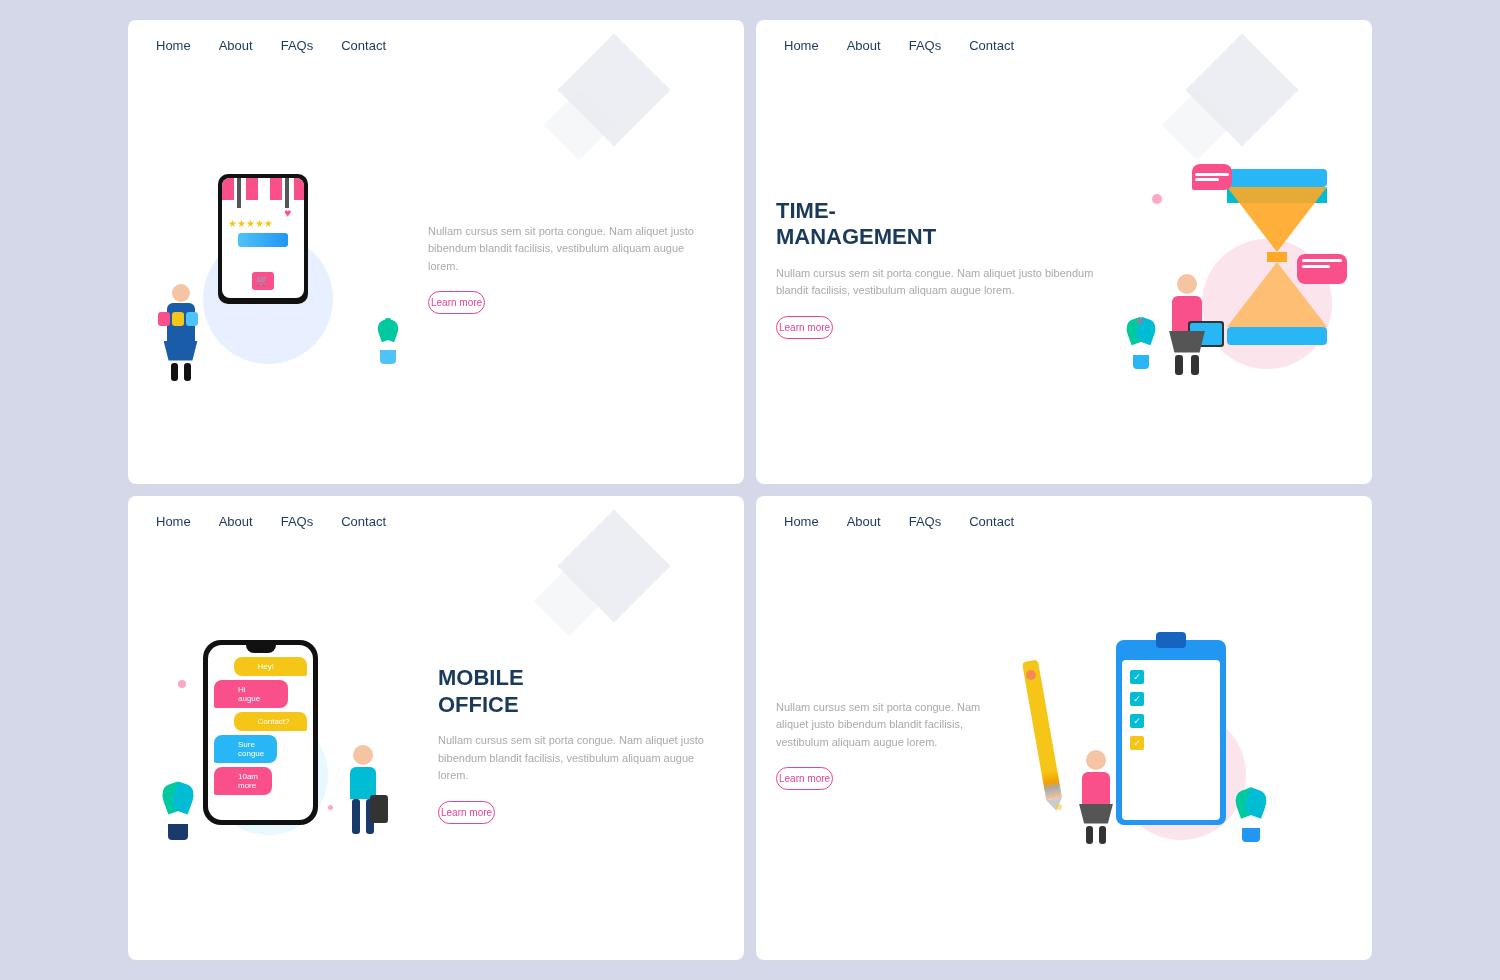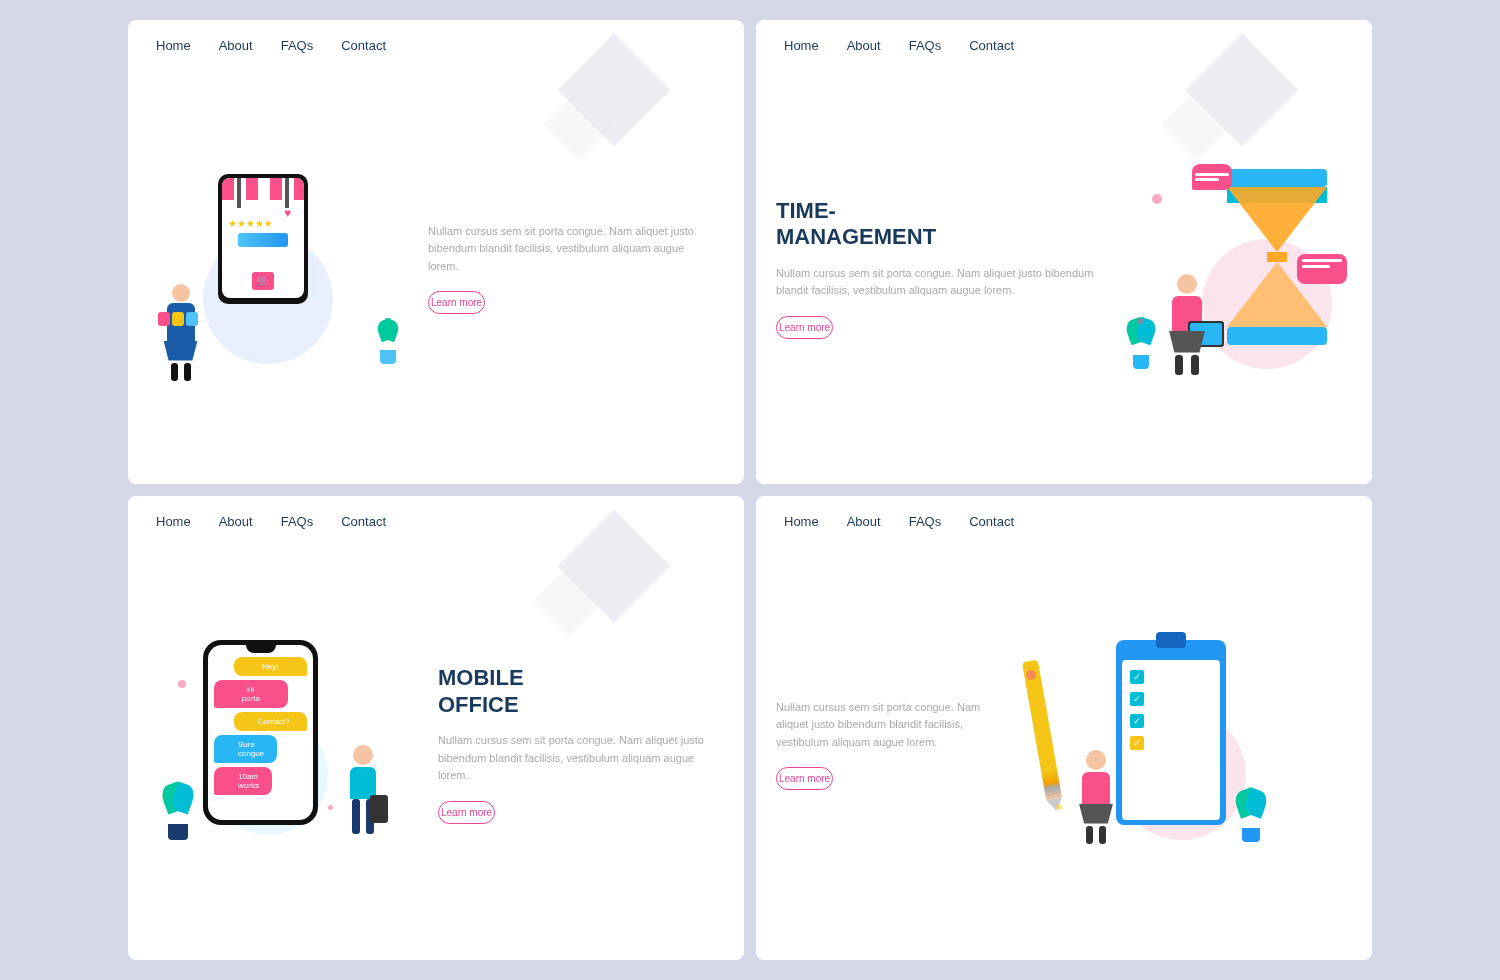--- a/index.html
+++ b/index.html
@@ -358,21 +358,20 @@
       border-radius: 0 0 8px 8px;
       margin: 0 auto;
     }
     .chat-msg {
       margin: 4px 6px;
       padding: 5px 24px;
       border-radius: 8px;
       font-size: 8px;
       color: #fff;
       max-width: 70%;
-      text-align: center;
     }
     .chat-msg.right { background: #f5c518; margin-left: auto; border-radius: 8px 8px 2px 8px; }
     .chat-msg.left { background: #f94f8a; border-radius: 8px 8px 8px 2px; }
     .chat-msg.left2 { background: #29b6f6; width: 60%; border-radius: 8px 8px 8px 2px; }
     .chat-msg.left3 { background: #f94f8a; width: 55%; border-radius: 8px 8px 8px 2px; }
     .mo-woman {
       position: absolute;
       bottom: 5px; right: 30px;
       width: 50px; height: 110px;
     }
@@ -630,24 +629,24 @@
     <div class="diamond-deco" style="top:80px;right:150px;width:50px;height:50px;opacity:0.4;"></div>
     <div class="card-content">
 
       <div class="illustration" style="width:270px;">
         <div class="mo-circle"></div>
 
         <div class="big-phone">
           <div class="big-phone-screen">
             <div class="bp-notch"></div>
             <div class="chat-msg right">Hey!</div>
-            <div class="chat-msg left">Hi porta</div>
+            <div class="chat-msg left">Hi augue</div>
             <div class="chat-msg right">Contact?</div>
             <div class="chat-msg left2">Sure congue</div>
-            <div class="chat-msg left3">10am works</div>
+            <div class="chat-msg left3">10am more</div>
           </div>
         </div>
 
         <div class="mo-woman">
           <div class="mo-head"></div>
           <div style="position:relative;">
             <div class="mo-body"></div>
             <div class="mo-phone-hand"></div>
           </div>
           <div class="mo-legs2">

